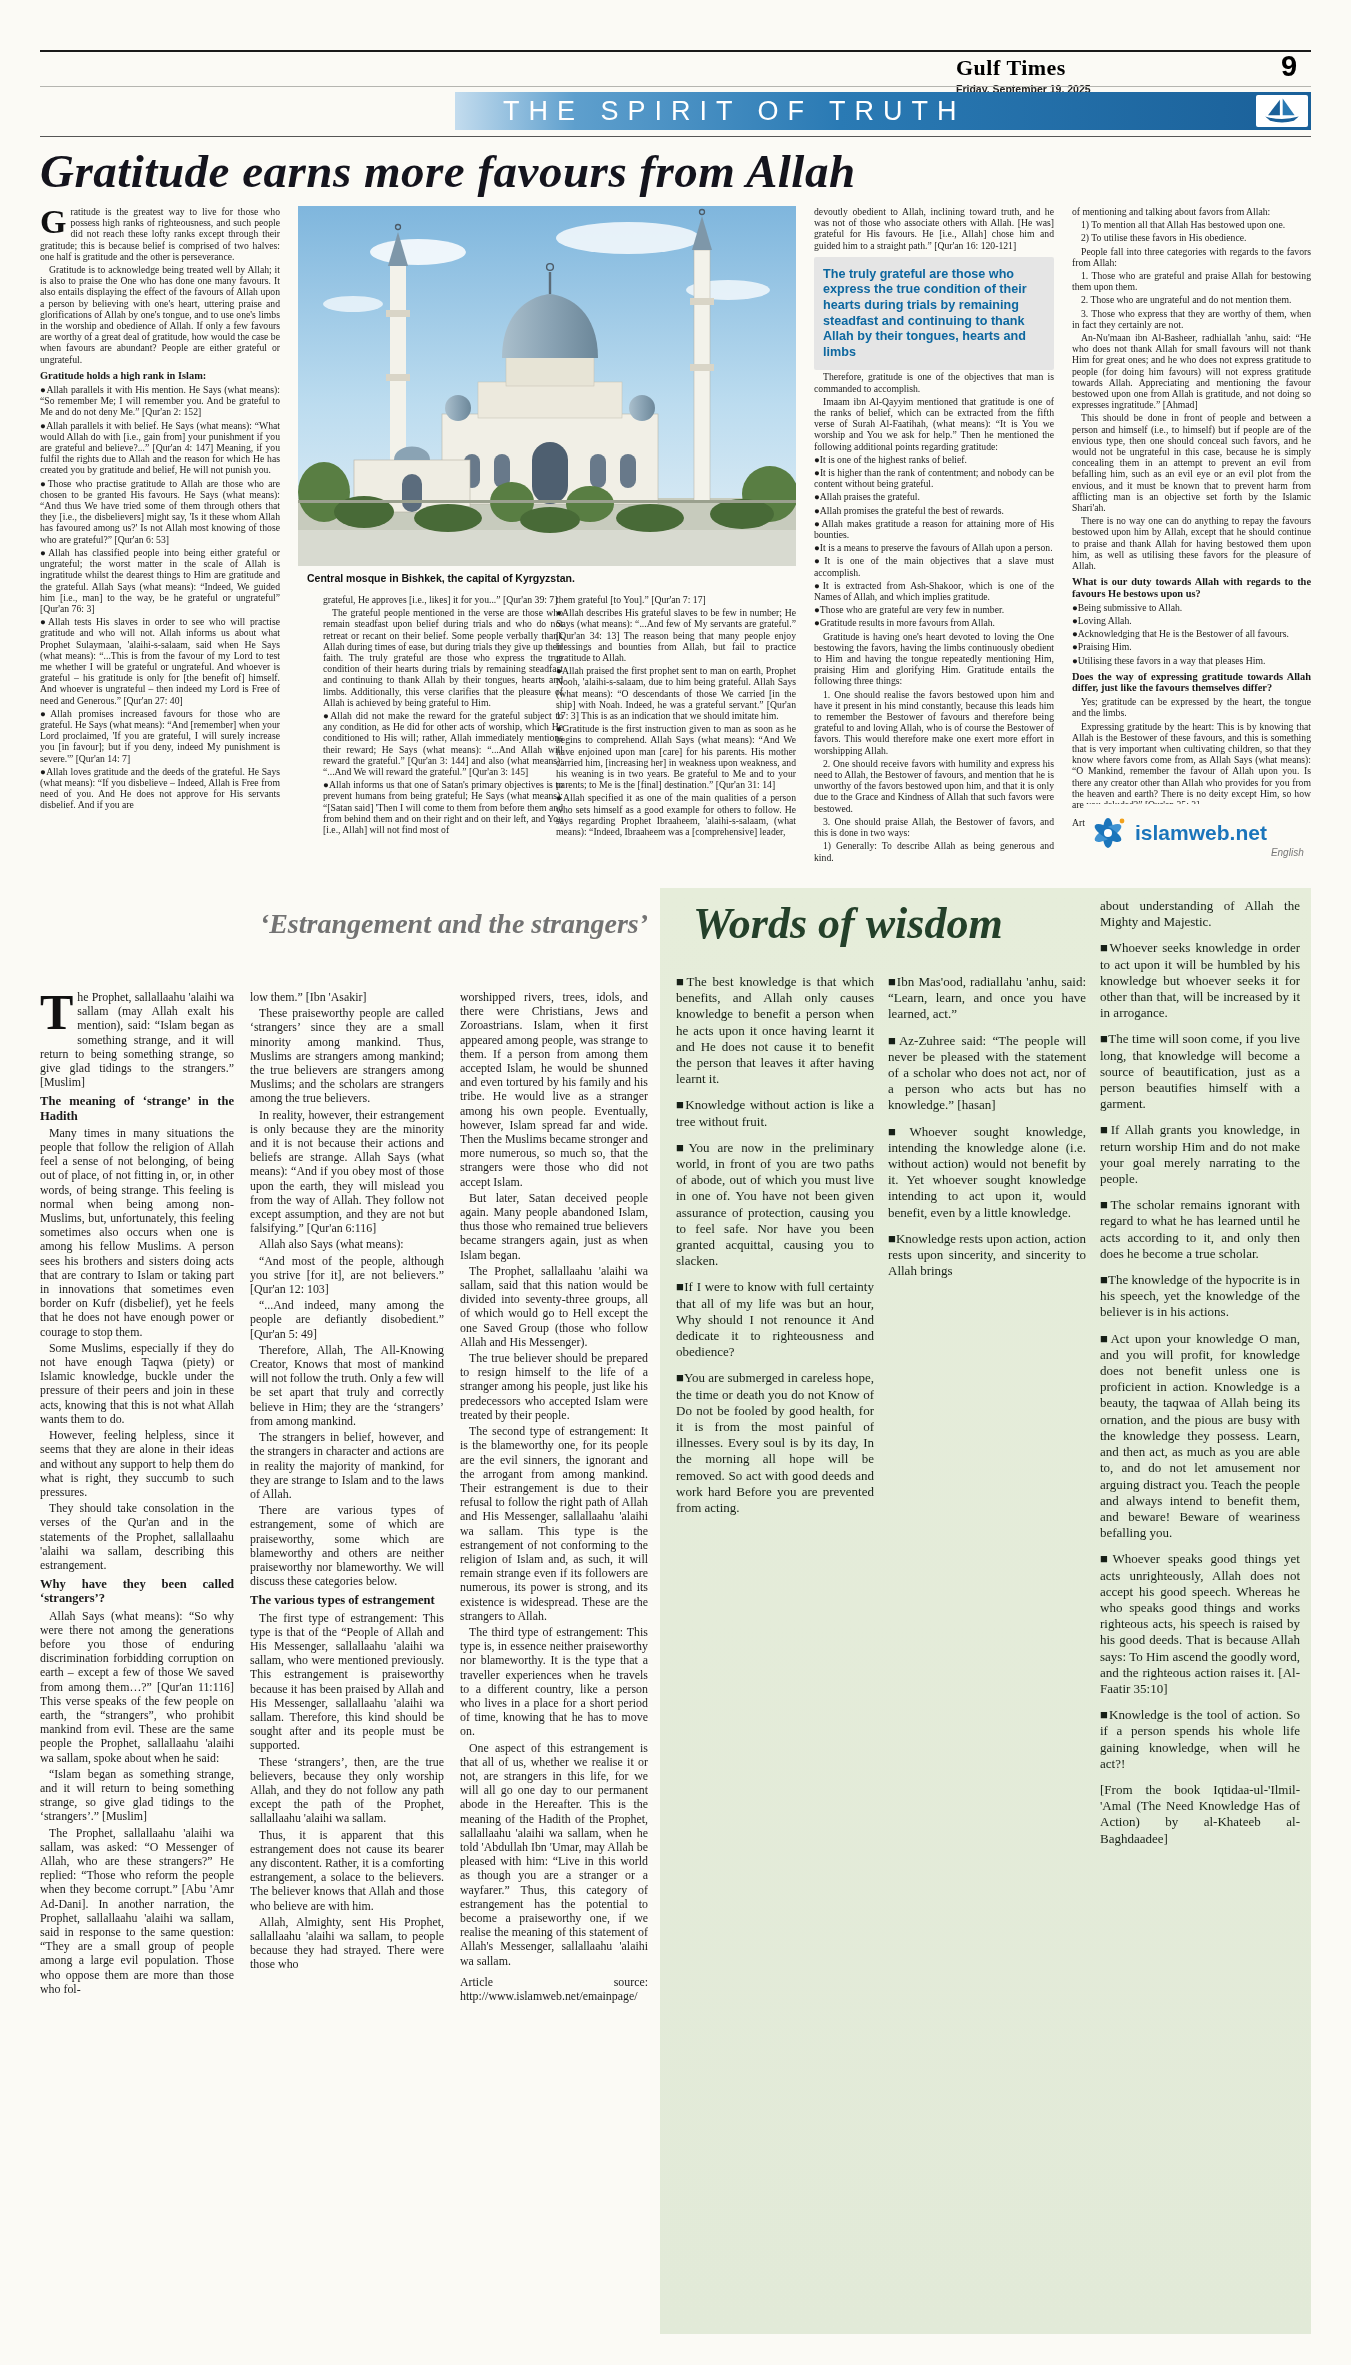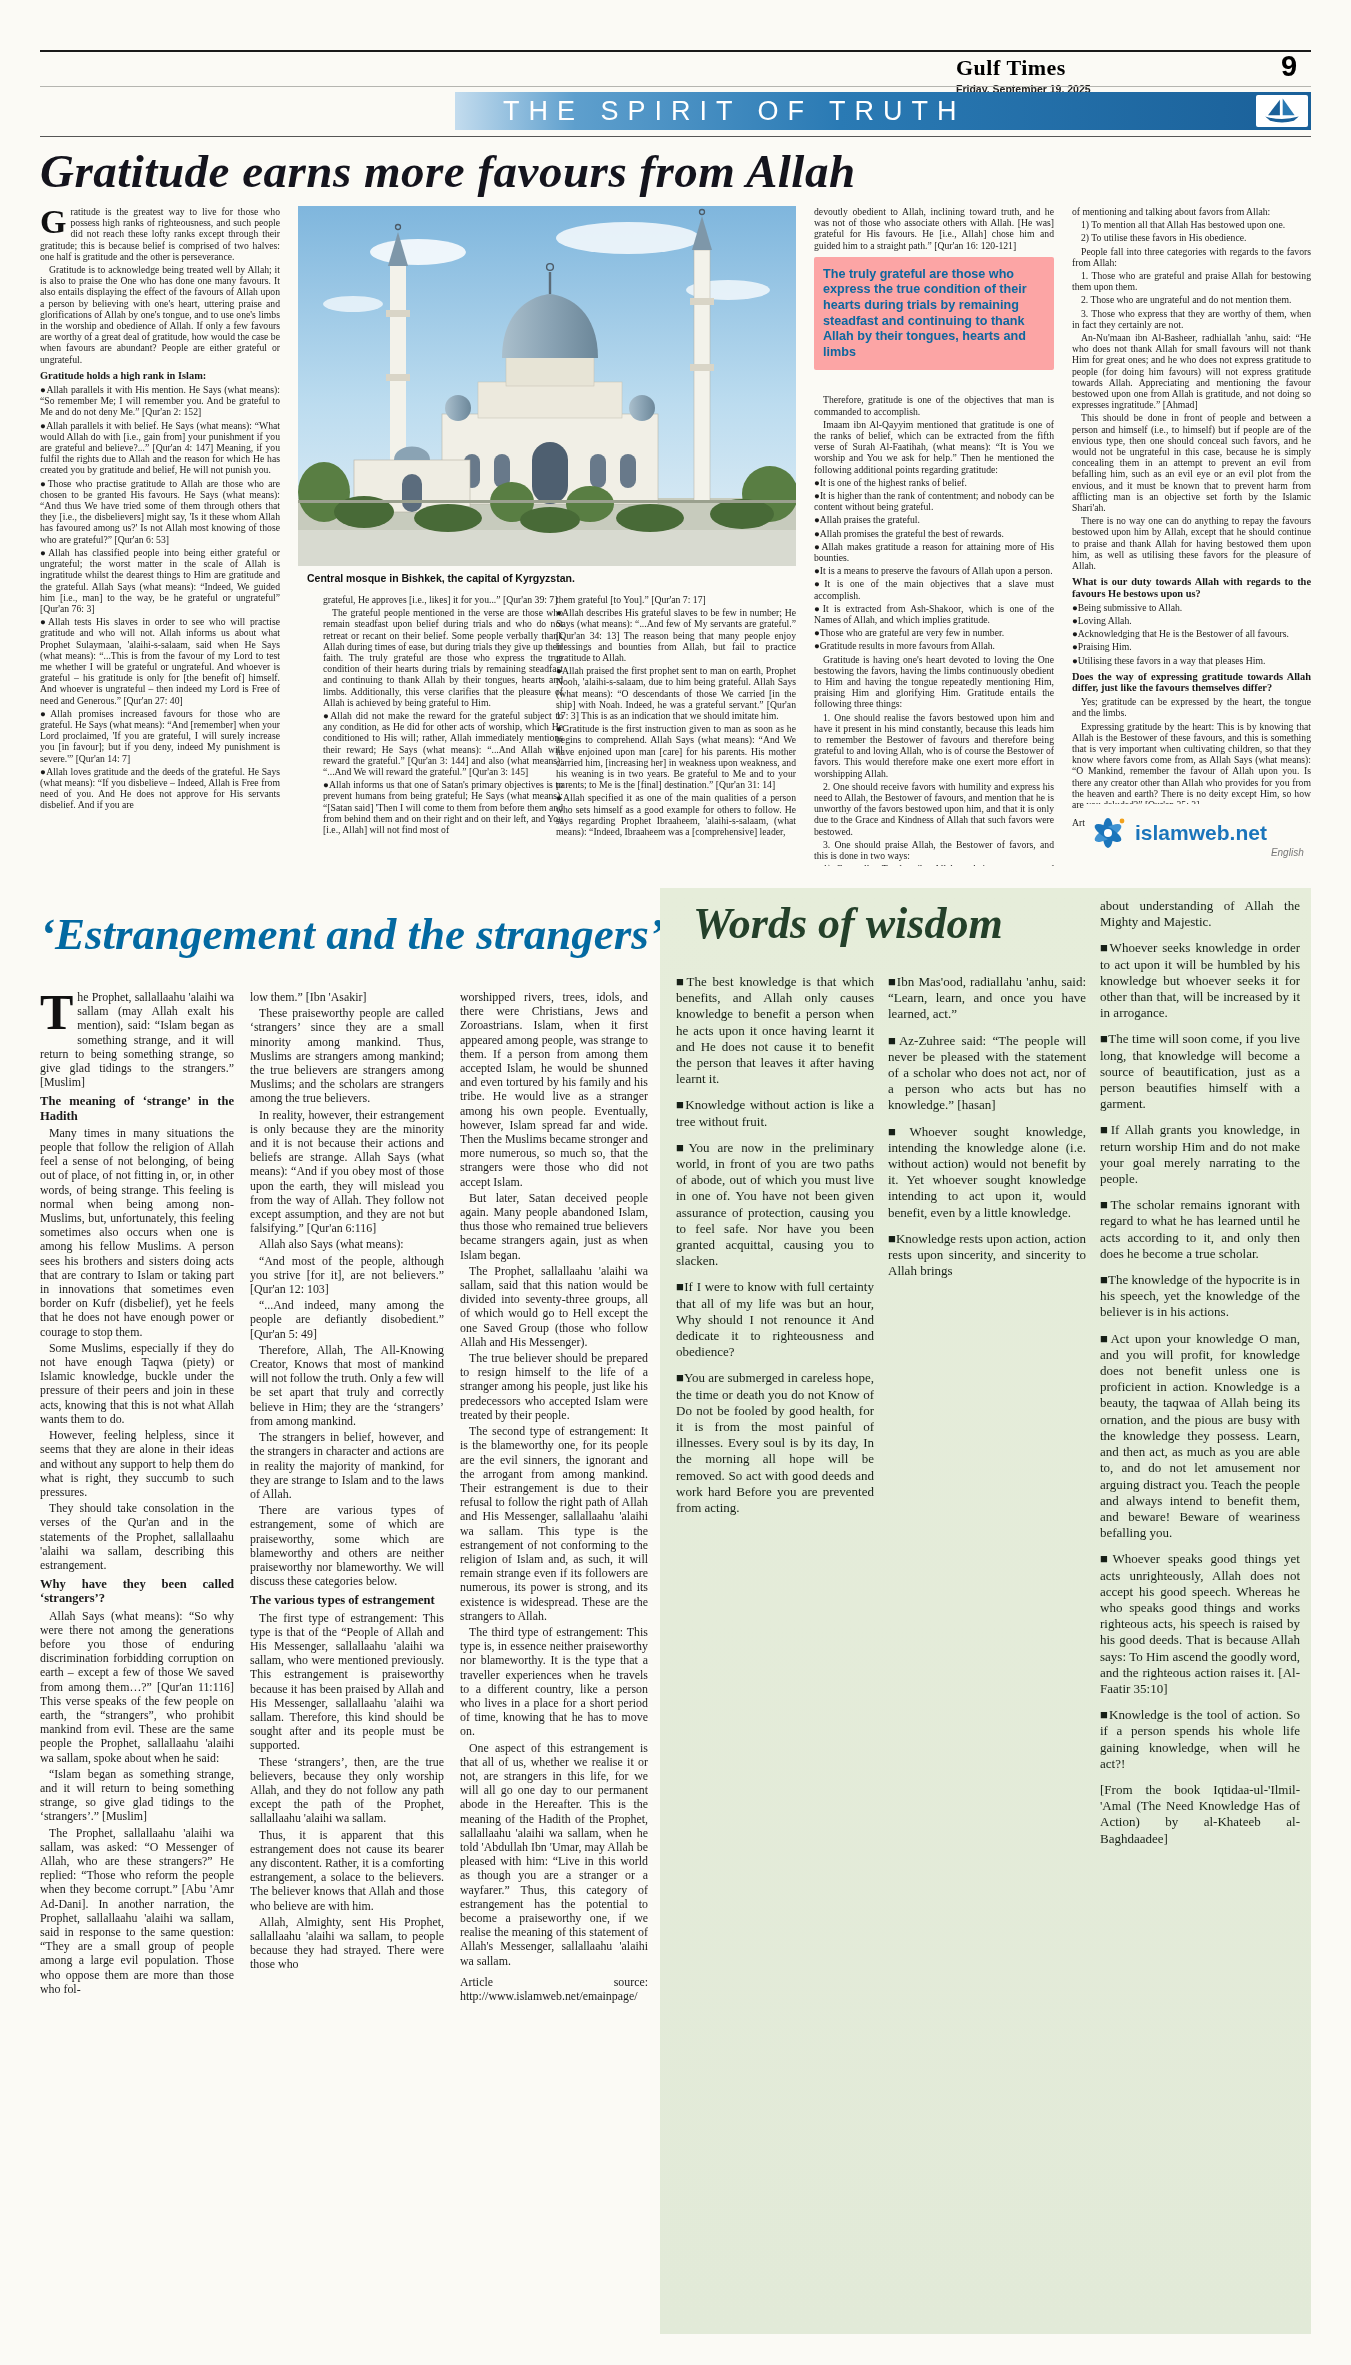--- a/index.html
+++ b/index.html
@@ -33,43 +33,43 @@
     display:flex; align-items:center; justify-content:center;
   }
 
   
   .headline1 {
     font-family:"Liberation Serif", serif; font-style:italic; font-weight:bold;
     font-size:47px; color:#14141d; letter-spacing:0.5px; white-space:nowrap;
   }
   .headline2 {
     font-family:"Liberation Serif", serif; font-style:italic; font-weight:bold;
-    font-size:45px; color:#0369a1; text-align:left; white-space:nowrap;
+    font-size:28px; color:#737373; text-align:right; white-space:nowrap;
   }
 
   
   .col { position:absolute; overflow:hidden; text-align:justify; hyphens:auto; -webkit-hyphens:auto; }
   .a1 { font-size:9.7px; line-height:11.2px; }
   .a2 { font-size:11.9px; line-height:14.2px; }
   .para { margin:0 0 2px 0; }
   .s-p { text-indent:9px; }
   .s-b { text-indent:0; }
   .s-d { text-indent:0; }
   .s-h { font-weight:bold; text-indent:0; margin:5px 0 3px 0; }
   .a1 .s-h { font-size:10.4px; }
   .a2 .s-h { font-size:12.6px; }
   .s-src { text-indent:0; margin-top:7px; }
   .dropcap { float:left; font-weight:bold; padding:1px 4px 0 0; color:#111; }
   .a1 .dropcap { font-size:34px; line-height:29px; }
   .a2 .dropcap { font-size:50px; line-height:42px; }
   .s-quote {
-    background:#fca5a5; color:#0d679f;
+    background:#e5e5e5; color:#0d679f;
     font-family:"Liberation Sans", sans-serif; font-weight:bold;
     font-size:12.6px; line-height:15.6px;
-    padding:10px 9px; margin:6px 0 24px 0; text-indent:0; text-align:left; border-radius:2px;
+    padding:10px 9px; margin:6px 0 1px 0; text-indent:0; text-align:left; border-radius:2px;
   }
 
   
   .photo { position:absolute; overflow:hidden; background:#cfe2ee; }
   .caption {
     font-family:"Liberation Sans", sans-serif; font-weight:bold;
     font-size:10.5px; color:#111; text-align:left;
   }
 
   

